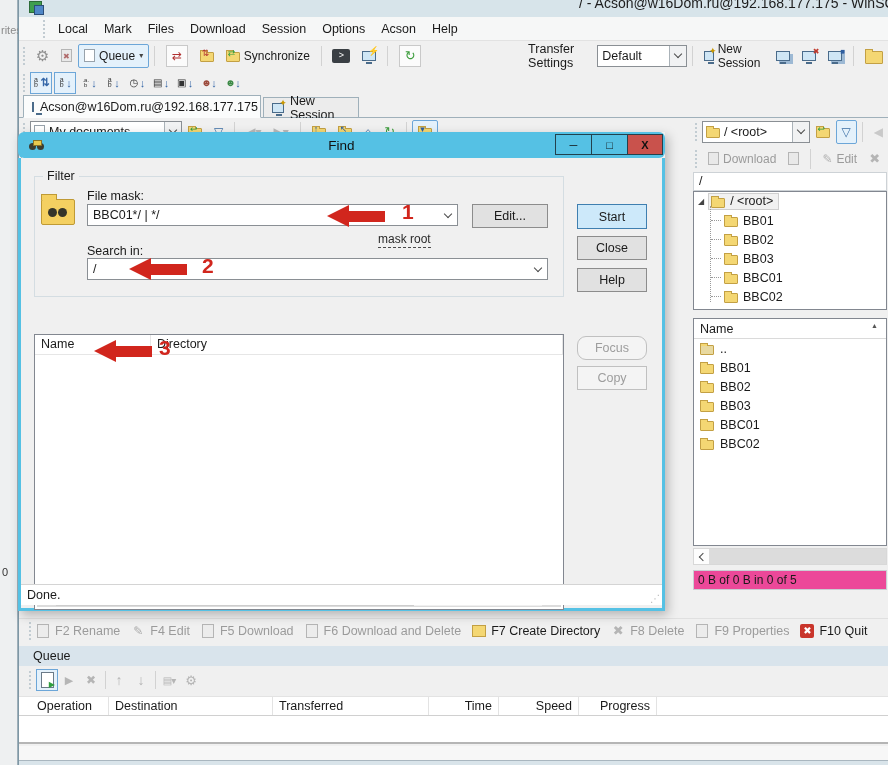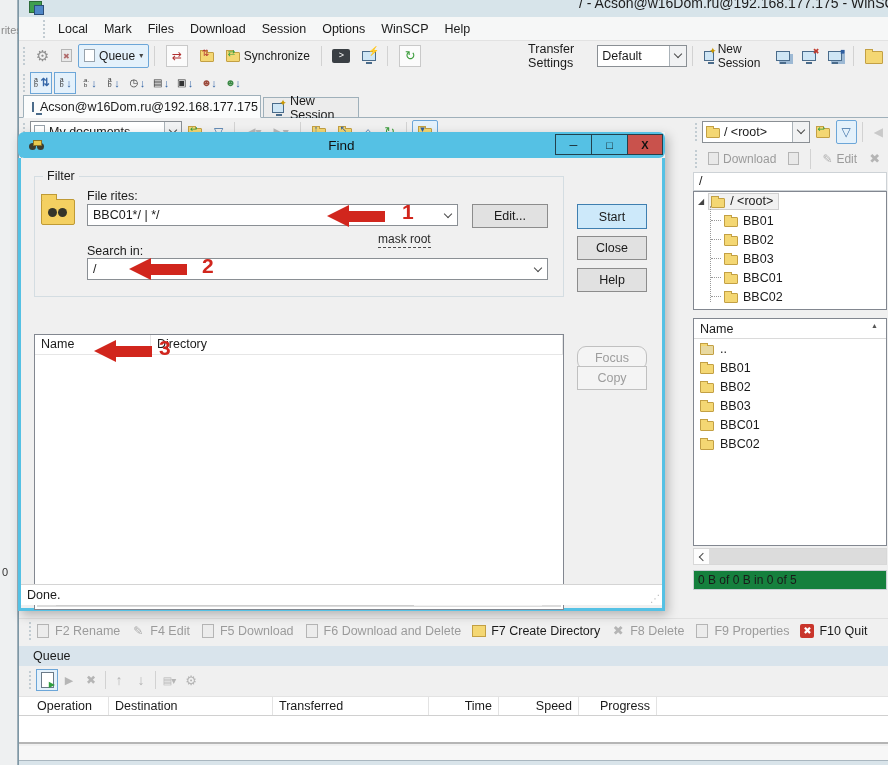--- a/index.html
+++ b/index.html
@@ -69,21 +69,21 @@
   #treeroot .rootbox { display:flex; align-items:center; gap:5px; border:1px solid #cfcfcf; background:#f1f1f1; padding:0 5px 1px 2px; }
   .expander { font-size:8px; color:#444; }
   #rlist { position:absolute; left:2px; top:200px; width:194px; height:228px; background:#fff; border:1px solid #828790; overflow:hidden; }
   #rlist .hdr { height:20px; border-bottom:1px solid #dadada; display:flex; align-items:center; padding:0 6px; font-size:12.5px; position:relative; }
   #rlist .hdr .sortmark { position:absolute; right:8px; top:3px; font-size:7px; color:#555; }
   .lrow { height:19px; display:flex; align-items:center; gap:6px; padding-left:6px; font-size:12.5px; }
   .lrow:first-child .mini-folder { background:#e8d9a0; }
   #rscroll { position:absolute; left:2px; top:430px; width:194px; height:17px; background:#f0f0f0; border:1px solid #d8d8d8; display:flex; }
   #rscroll .sb-arrow { width:16px; height:100%; background:#fdfdfd; border-right:1px solid #dcdcdc; display:flex; align-items:center; justify-content:center; }
   #rscroll .sb-track { flex:1; background:#dcdcdc; }
-  #rstatus { position:absolute; left:2px; top:452px; width:194px; height:20px; background:#15803d; border:1px solid #c9ced3; padding:2px 4px; font-size:12px; }
+  #rstatus { position:absolute; left:2px; top:452px; width:194px; height:20px; background:#ec4899; border:1px solid #c9ced3; padding:2px 4px; font-size:12px; }
 
   
   #finddlg { left:18px; top:132px; width:647px; height:479px; z-index:10; box-shadow:3px 4px 10px rgba(0,0,0,.25); }
   #fd-title { position:absolute; left:0; top:0; width:647px; height:26px; background:#55c1e4; display:flex; align-items:center;border-radius:6px; }
   #fd-title .cap { position:absolute; left:0; width:100%; text-align:center; font-size:13.5px; color:#111; }
   .binocs { position:relative; width:18px; height:14px; margin-left:10px; }
   .binocs::before { content:""; position:absolute; left:1px; top:5px; width:7px; height:7px; border-radius:50%; background:#3c3c30; box-shadow:8px 0 0 #3c3c30; }
   .binocs::after { content:""; position:absolute; left:5px; top:2px; width:7px; height:4px; background:#e8c94f; border:1px solid #8a7428; }
   .fd-btns { position:absolute; right:2px; top:2px; display:flex; }
   .fd-btn { width:37px; height:21px; border:1px solid #23414d; margin-left:-1px; display:flex; align-items:center; justify-content:center; font-size:11px; color:#111; background:#55c1e4; }
@@ -191,21 +191,21 @@
     </div>
 
     <div id="menubar">
       <span class="vgrip"></span>
       <span class="mi">Local</span>
       <span class="mi">Mark</span>
       <span class="mi">Files</span>
       <span class="mi">Download</span>
       <span class="mi">Session</span>
       <span class="mi">Options</span>
-      <span class="mi">WinSCP</span>
+      <span class="mi">Acson</span>
       <span class="mi">Help</span>
     </div>
 
     <div class="tbar" style="left:0; top:41px; width:870px; height:29px;">
       <span class="vgrip"></span>
       <span class="tbtn">
           <span class="ico-gear">⚙</span>
         </span>
       <span class="tbtn">
           <span class="doc gray">
@@ -585,21 +585,21 @@
     </div>
 
     <div id="fd-body">
 
       <div id="filtergrp">
         <span class="grplbl">Filter</span>
         <span class="big-folder">
             <span class="bn"></span>
           </span>
 
-        <span class="fld-lbl" style="left:52px; top:12px;">File rites:</span>
+        <span class="fld-lbl" style="left:52px; top:12px;">File mask:</span>
         <span class="flat-combo" style="left:52px; top:27px; width:371px;">
           <span class="cval">BBC01*/ | */</span>
           <span class="chev"></span>
         </span>
         <span class="win-btn" style="left:437px; top:27px; width:76px;">Edit...</span>
         <span id="maskhints" style="left:343px; top:55px;">mask root</span>
 
         <span class="fld-lbl" style="left:52px; top:67px;">Search in:</span>
         <span class="flat-combo" style="left:52px; top:81px; width:461px;">
           <span class="cval">/</span>
@@ -617,21 +617,21 @@
             <span class="c">Directory</span>
           </div>
         <div id="fd-hscroll">
           <span class="hs-arrow">❮</span>
           <span class="thumb">III</span>
           <span class="track"></span>
           <span class="hs-arrow">❯</span>
         </div>
       </div>
 
-      <span class="win-btn disabled" style="left:556px; top:188px;border-radius:9px;">Focus</span>
+      <span class="win-btn disabled" style="left:556px; top:178px;border-radius:9px;">Focus</span>
       <span class="win-btn disabled" style="left:556px; top:208px;">Copy</span>
 
       <div id="fd-status">
         <span>Done.</span>
         <span class="grip">⋰</span>
       </div>
     </div>
 
     <div class="red-arrow" style="left:309px; top:73px;">
       <span class="head"></span>

